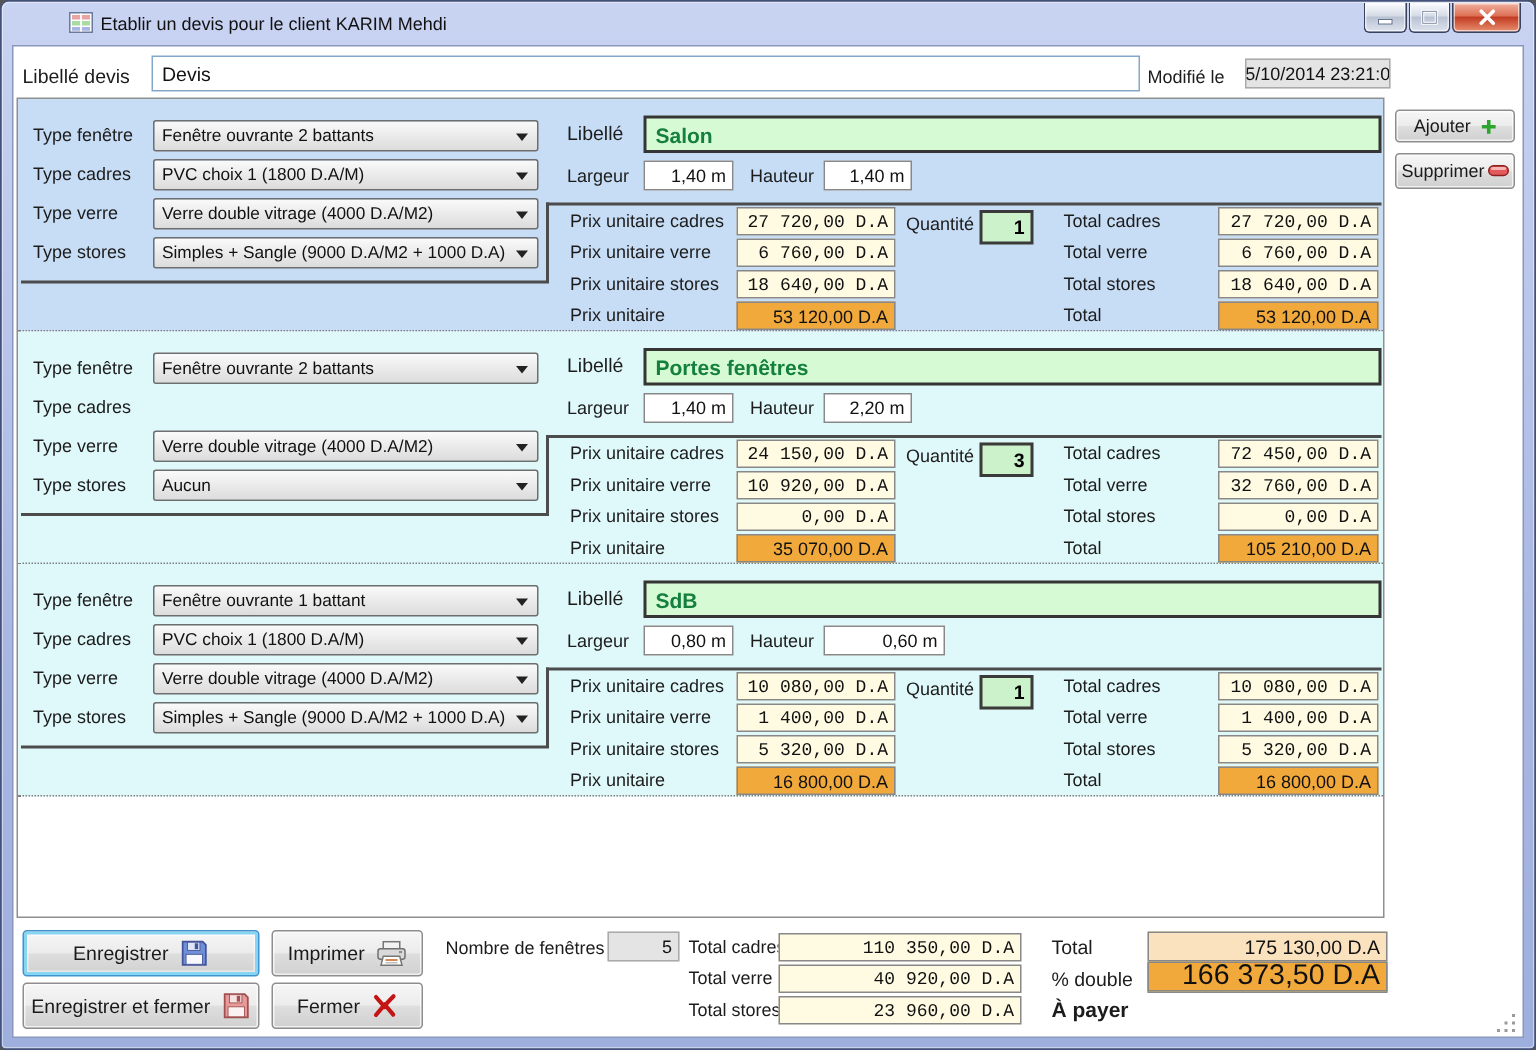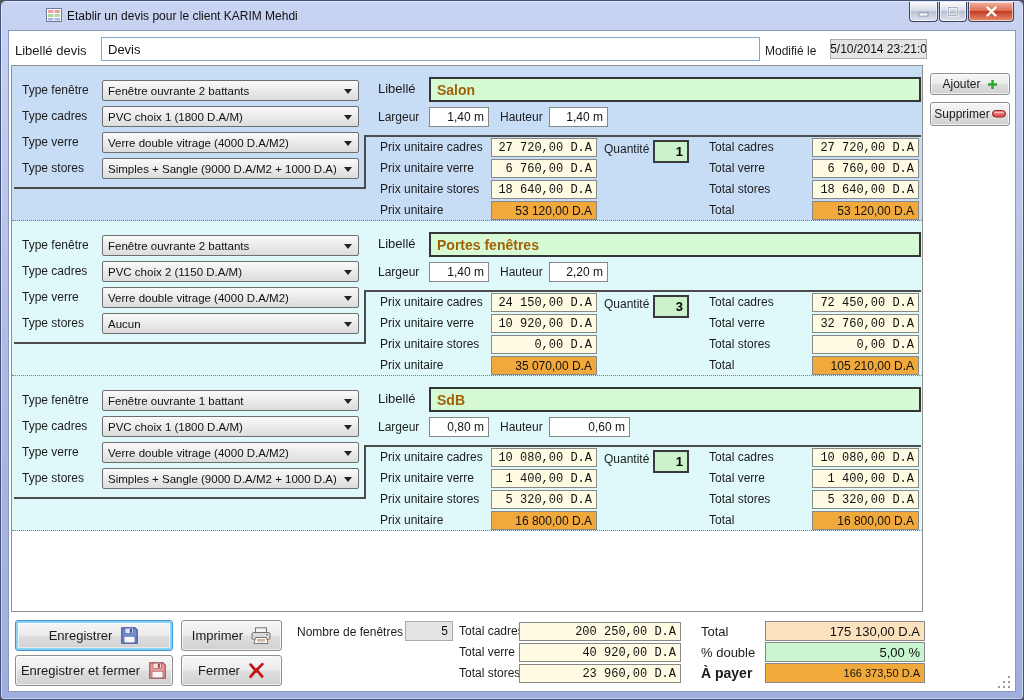--- a/index.html
+++ b/index.html
@@ -40,21 +40,21 @@
   
   .sections-box{position:absolute; left:10px; top:64px; width:912px; height:547px; background:#fff; border:1px solid #8f8f8f; overflow:hidden;}
   .section{position:relative; width:100%; height:155px; background:var(--section-normal); border-bottom:1px dotted #7e7e7e;}
   .section.selected{background:var(--section-selected);}
   .combo{position:absolute; left:90px; width:257px; height:21px; border:1px solid #6e6e6e; border-radius:2px;
     background:linear-gradient(#fafafa,#e9e9e9 55%,#dcdcdc); display:flex; align-items:center; padding:0 18px 0 5px;
     font-size:11.5px; color:#111; white-space:nowrap; overflow:hidden; cursor:default;}
   .combo-arrow{position:absolute; right:6px; top:8px; width:0; height:0;
     border-left:4px solid transparent; border-right:4px solid transparent; border-top:5px solid #222;}
   .libelle-field{position:absolute; left:417px; top:11px; width:492px; height:25px; background:var(--libelle-green);
-    border:2px solid #353535; font-weight:bold; font-size:14px; display:flex; align-items:center; padding:0 6px; color:#a16207;}
+    border:2px solid #353535; font-weight:bold; font-size:14px; display:flex; align-items:center; padding:0 6px; color:#15803d;}
   .qty-field{position:absolute; left:641px; top:74px; width:36px; height:23px; background:var(--green-field);
     border:2px solid #3a3a3a; font-weight:bold; font-size:13px; display:flex; align-items:center; justify-content:flex-end; padding:0 4px;}
   .price-frame{position:absolute; left:352px; top:69px; width:557px; height:54px;
     border-top:2px solid var(--frame-line); border-left:2px solid var(--frame-line);}
   .under-line{position:absolute; left:2px; top:121px; width:350px; height:0; border-top:2px solid var(--frame-line);}
 
   
   .btn{position:absolute; border:1px solid #8e8e8e; border-radius:3px;
     background:linear-gradient(#f6f6f6,#ececec 48%,#dedede 52%,#d0d0d0);
     font-size:13px; color:#1a1a1a; display:flex; align-items:center; justify-content:center; gap:8px; cursor:default;
@@ -170,24 +170,20 @@
   <div class="section">
     <span class="lbl" style="left:10px; top:17px">Type fenêtre</span>
     <span class="lbl" style="left:10px; top:43px">Type cadres</span>
     <span class="lbl" style="left:10px; top:69px">Type verre</span>
     <span class="lbl" style="left:10px; top:95px">Type stores</span>
 
     <div class="combo" style="top:14px">
       <span>Fenêtre ouvrante 2 battants</span>
       <span class="combo-arrow"></span>
     </div>
-    <div class="combo" style="top:40px">
-      <span>PVC choix 2 (1150 D.A/M)</span>
-      <span class="combo-arrow"></span>
-    </div>
     <div class="combo" style="top:66px">
       <span>Verre double vitrage (4000 D.A/M2)</span>
       <span class="combo-arrow"></span>
     </div>
     <div class="combo" style="top:92px">
       <span>Aucun</span>
       <span class="combo-arrow"></span>
     </div>
 
     <span class="lbl lbl13" style="left:366px; top:15px">Libellé</span>
@@ -345,30 +341,30 @@
         </svg>
     </span>
   </div>
 
   <span class="lbl" style="left:296px; top:624px">Nombre de fenêtres</span>
   <div class="field grayf" style="left:404px; top:620px; width:48px; height:20px">5</div>
 
   <span class="lbl" style="left:458px; top:623px">Total cadres</span>
   <span class="lbl" style="left:458px; top:644px">Total verre</span>
   <span class="lbl" style="left:458px; top:665px">Total stores</span>
-  <div class="field cream" style="left:518px; top:621px; width:162px; height:19px">200 250,00 D.A</div>
+  <div class="field cream" style="left:518px; top:621px; width:162px; height:19px">110 350,00 D.A</div>
   <div class="field cream" style="left:518px; top:642px; width:162px; height:19px">40 920,00 D.A</div>
   <div class="field cream" style="left:518px; top:663px; width:162px; height:19px">23 960,00 D.A</div>
 
   <span class="lbl lbl13" style="left:700px; top:623px">Total</span>
   <span class="lbl lbl13" style="left:700px; top:644px">% double</span>
   <span class="lbl" style="left:700px; top:664px; font-size:14px; font-weight:bold">À payer</span>
   <div class="field" style="left:764px; top:620px; width:160px; height:20px; font-size:13px; background:var(--peach)">175 130,00 D.A</div>
   <div class="field" style="left:764px; top:641px; width:160px; height:20px; font-size:13px; background:var(--mint)">5,00 %</div>
-  <div class="field" style="left:764px; top:662px; width:160px; height:20px; font-size:11px; background:var(--orange)">166 373,50 D.A</div>
+  <div class="field" style="left:764px; top:640px; width:160px; height:20px; font-size:19px; background:var(--orange)">166 373,50 D.A</div>
 
   <div class="grip">
     <i style="right:0; bottom:0"></i>
       <i style="right:5px; bottom:0"></i>
       <i style="right:10px; bottom:0"></i>
     <i style="right:0; bottom:5px"></i>
       <i style="right:5px; bottom:5px"></i>
     <i style="right:0; bottom:10px"></i>
   </div>
 

